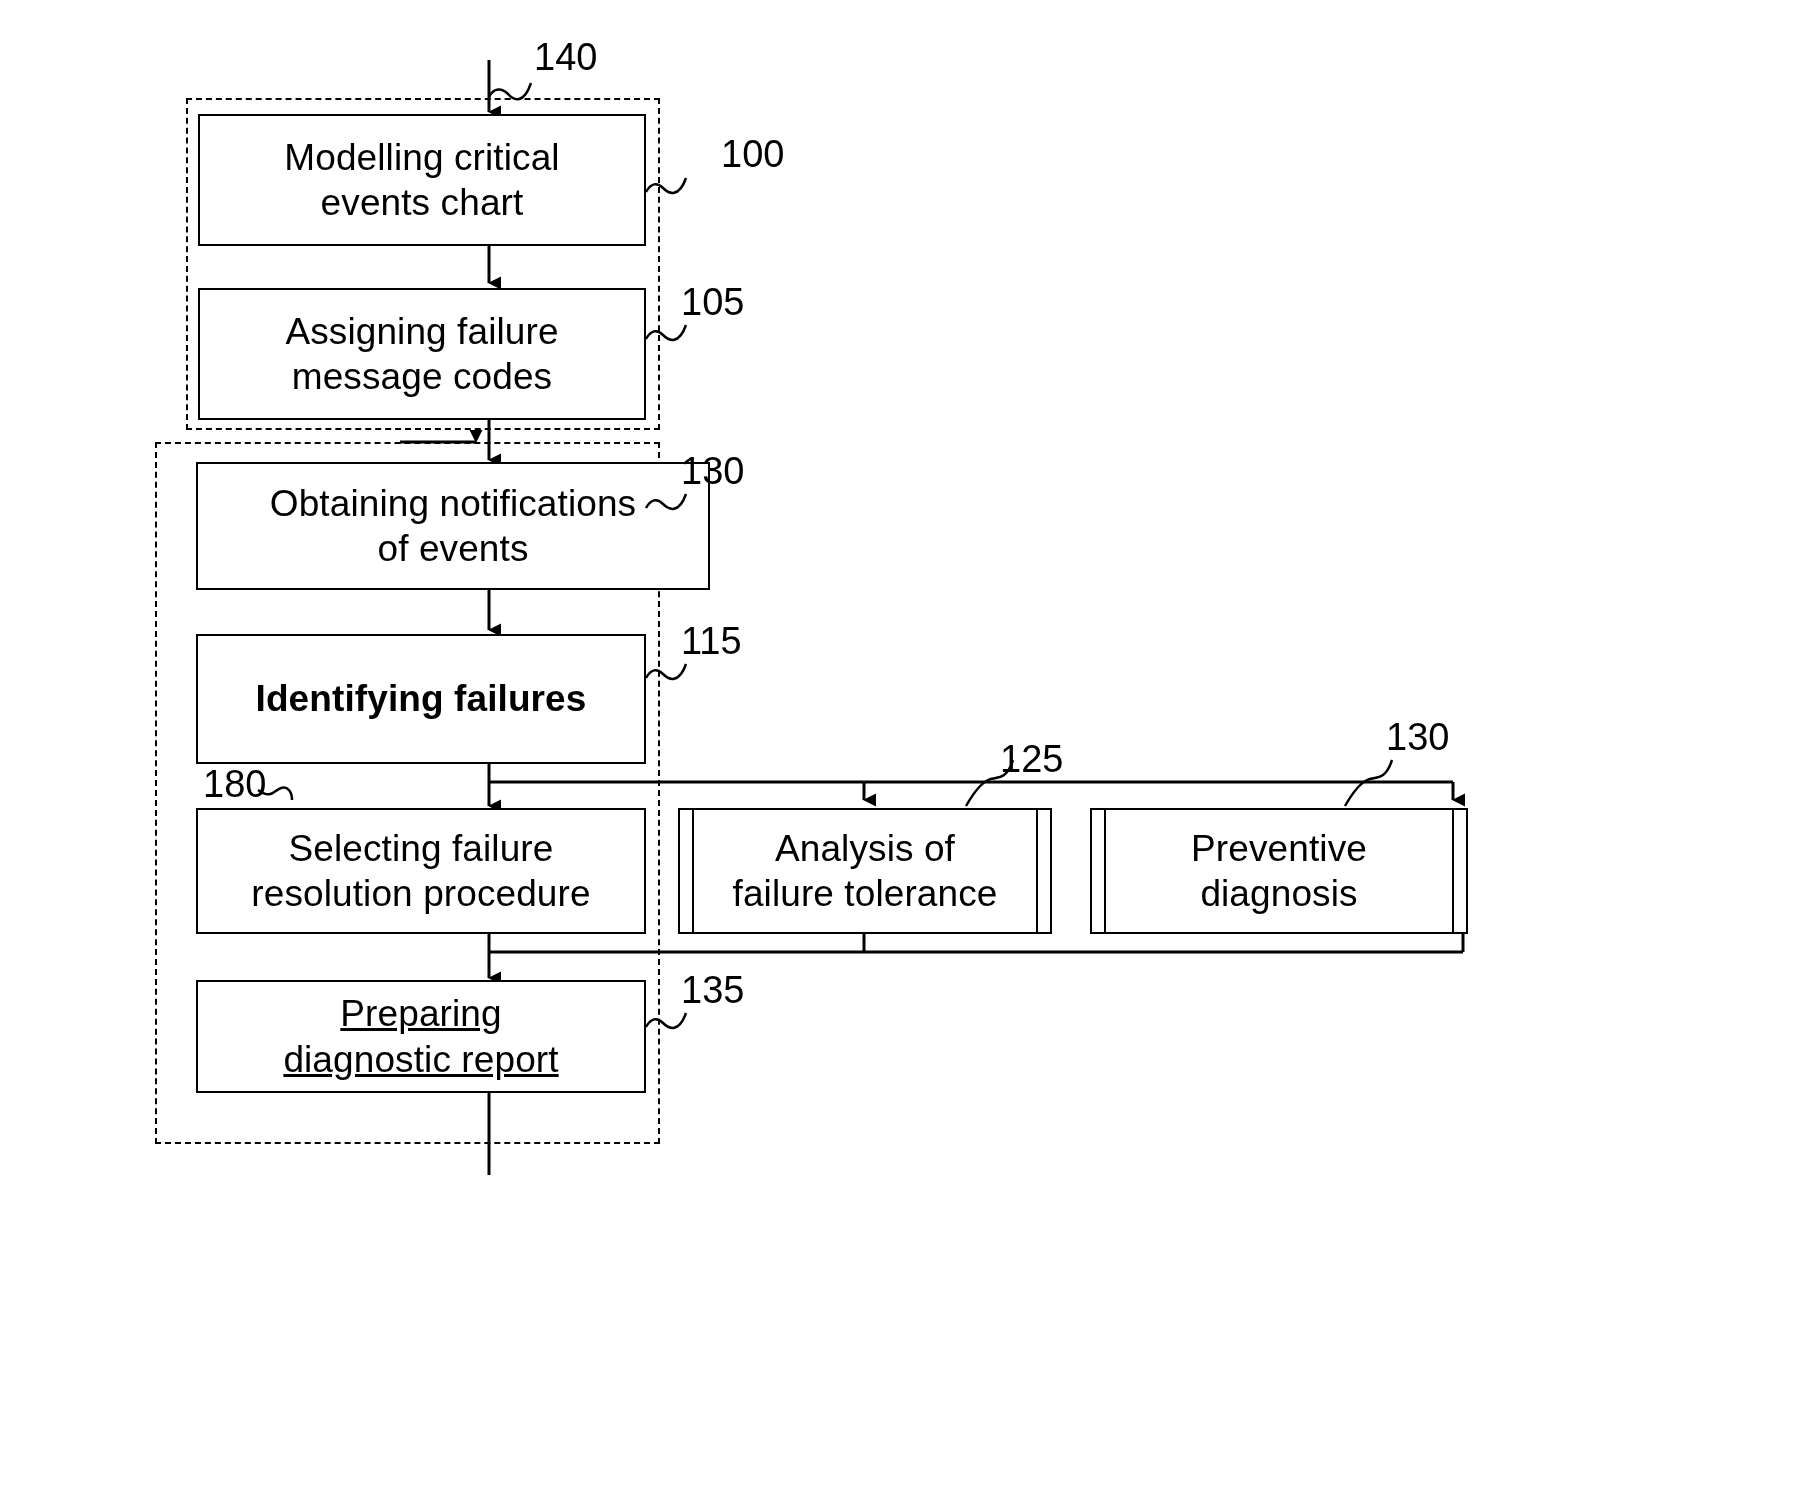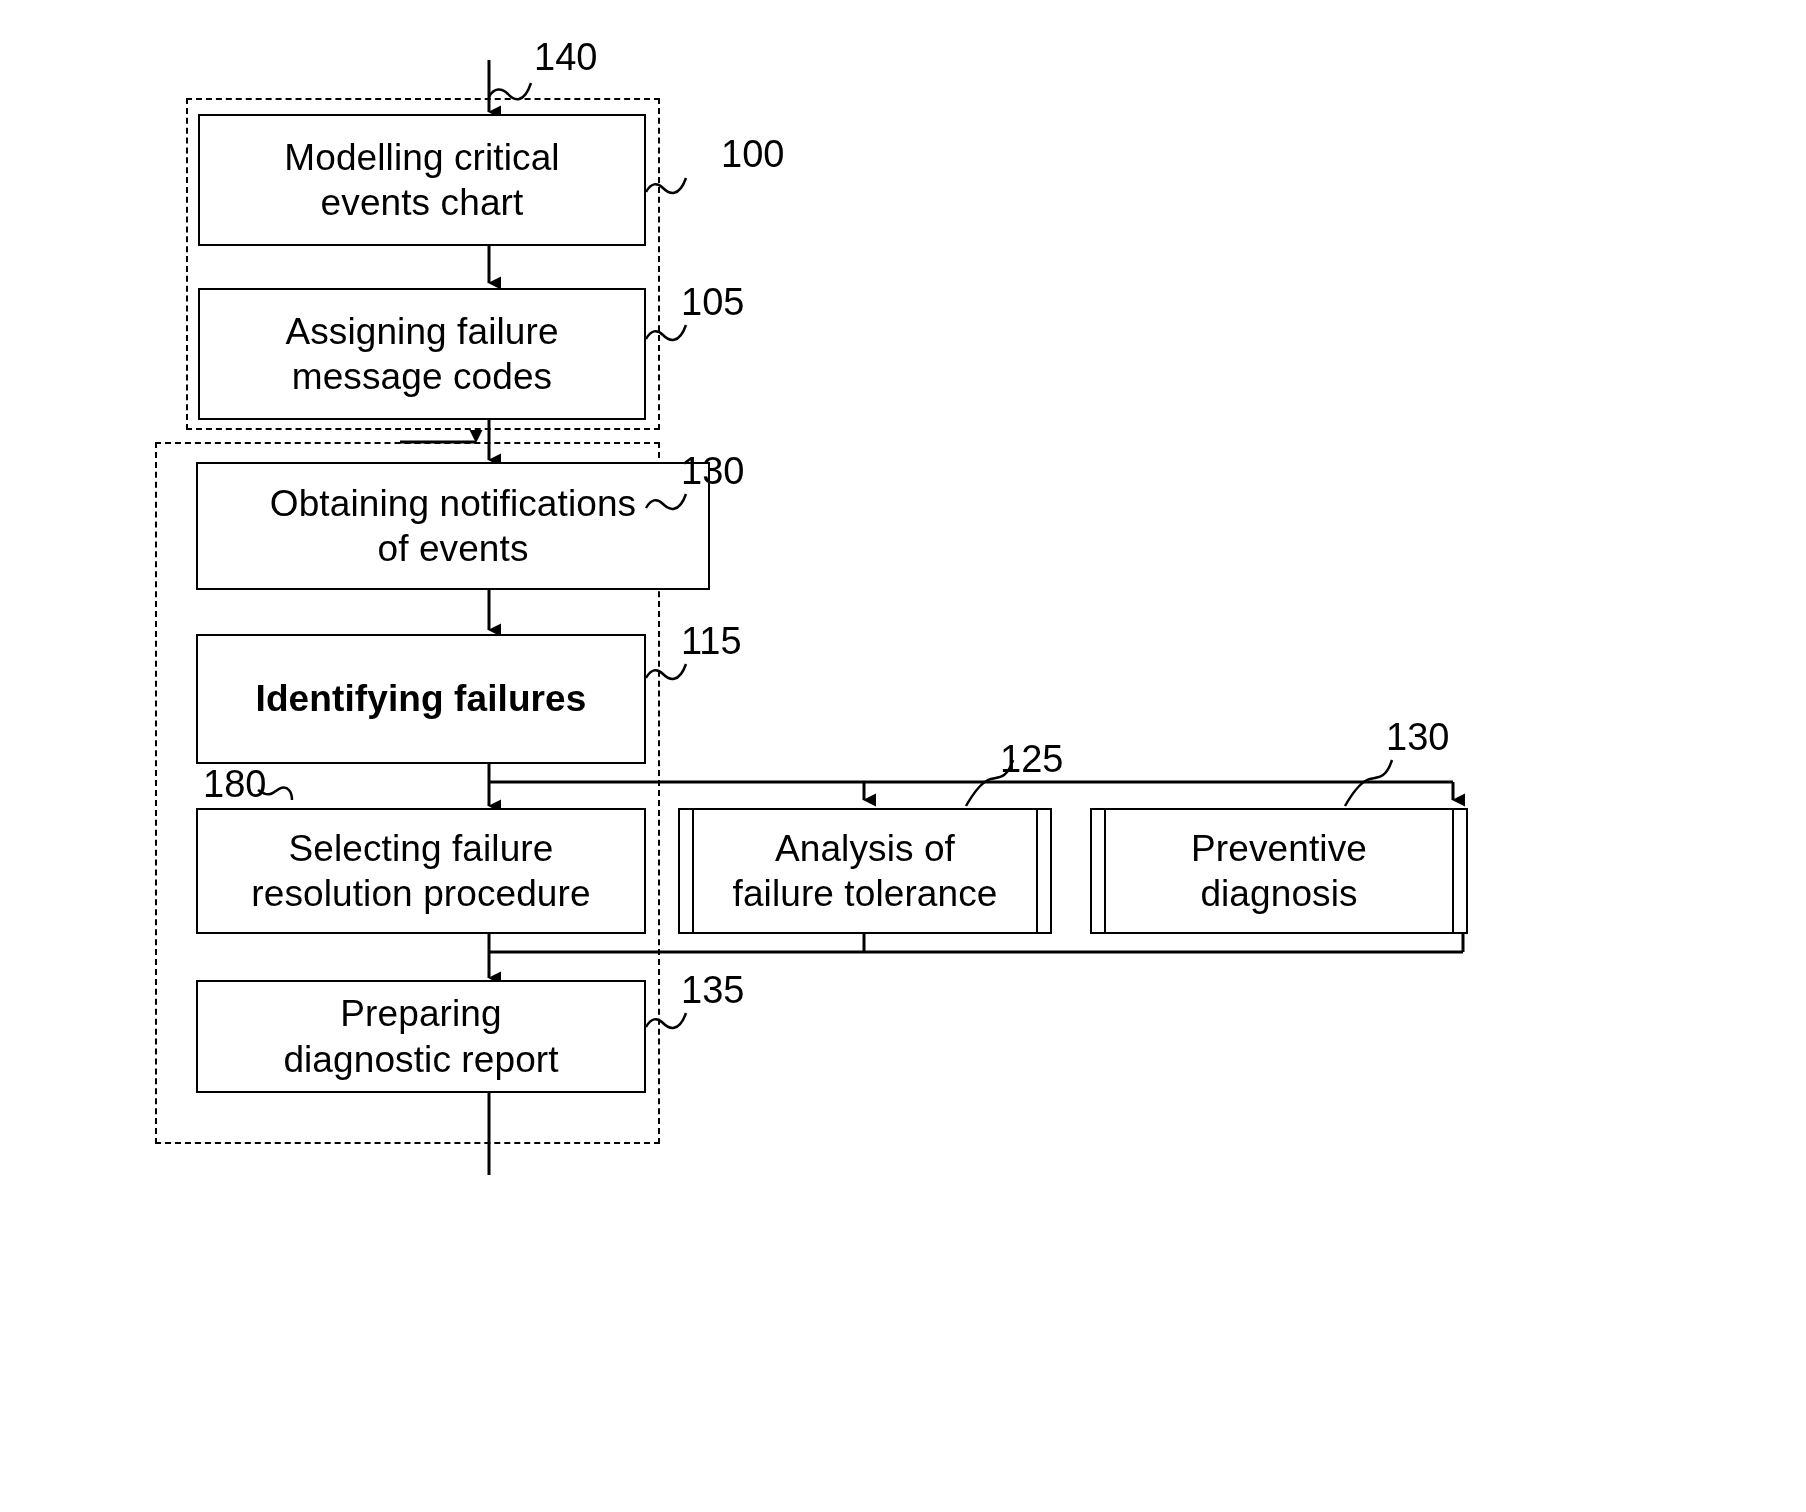--- a/index.html
+++ b/index.html
@@ -156,21 +156,21 @@
   <div class="pbox dbl" style="left:678px; top:808px; width:374px; height:126px;">
     <span class="txt">Analysis of
 failure tolerance</span>
   </div>
 
   <div class="pbox dbl" style="left:1090px; top:808px; width:378px; height:126px;">
     <span class="txt">Preventive
 diagnosis</span>
   </div>
 
-  <div class="pbox" style="left:196px; top:980px; width:450px; height:113px;">
+  <div class="pbox" style="left:196px; top:980px; width:450px; height:113px;text-decoration:underline;">
     <span class="txt">Preparing
 diagnostic report</span>
   </div>
 
   <svg class="layer" viewBox="0 0 1806 1512" xmlns="http://www.w3.org/2000/svg">
     <g stroke="#000" fill="none" stroke-width="2.5">
 
       <path d="M 531 83 C 524 104, 514 101, 508 94 C 502 88, 494 87, 489 97"></path>
 
       <path d="M 686 178 C 679 198, 669 194, 663 188 C 657 182, 651 183, 646 192"></path>

